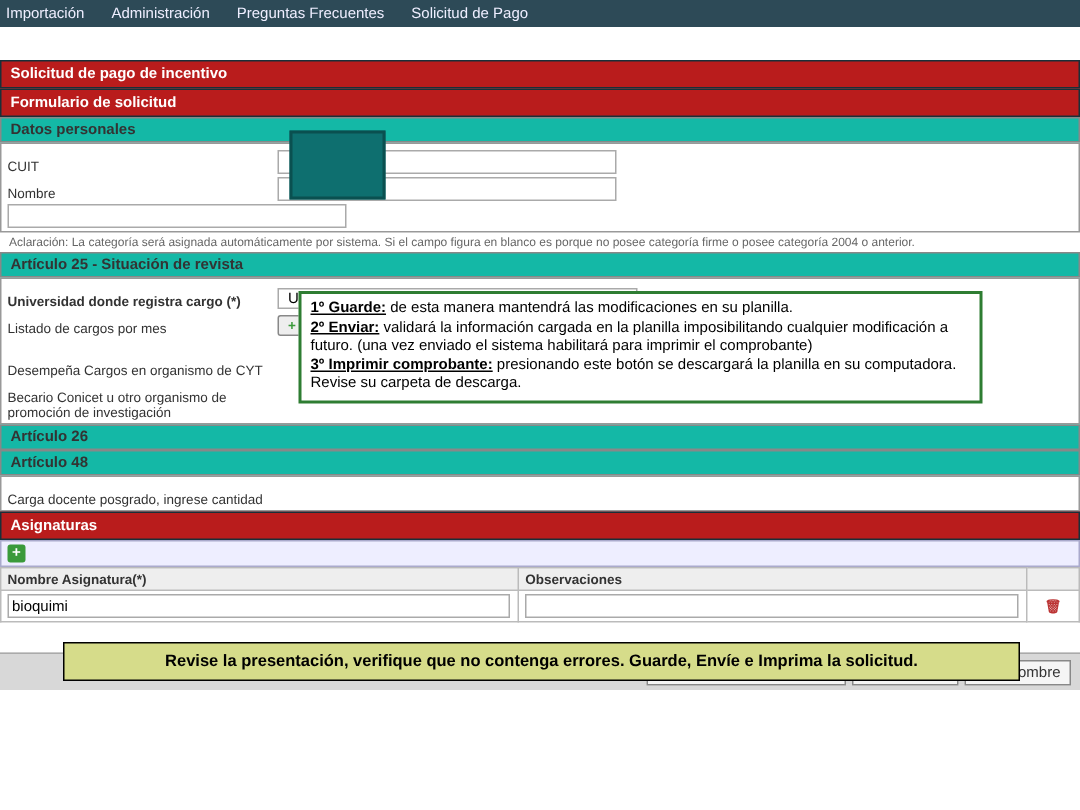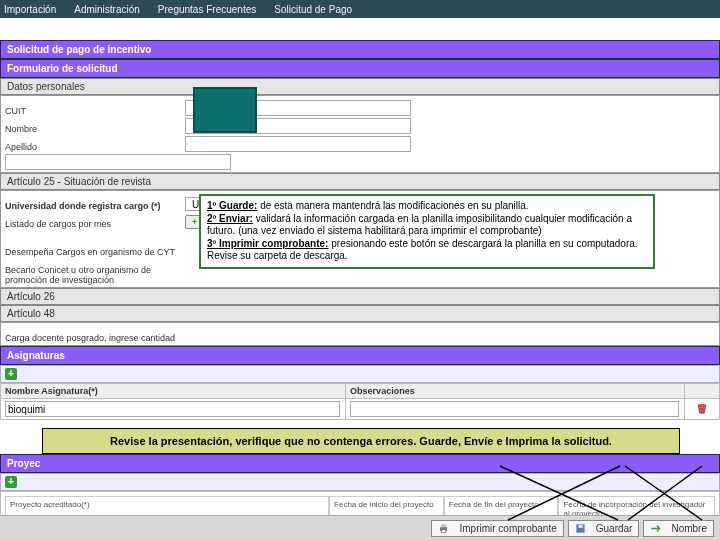--- a/index.html
+++ b/index.html
@@ -1,21 +1,21 @@
 <!DOCTYPE html>
 <html><head>
 <meta charset="utf-8">
 <style>
 html,body{margin:0;padding:0;font-family:Arial,Helvetica,sans-serif;font-size:10px;color:#333;background:#fff}
-.page{width:720px;height:540px;position:relative;background:#fff;overflow:hidden}
+.page{width:720px;height:460px;position:relative;background:#fff;overflow:hidden}
 .topnav{background:#2d4a57;color:#eef;height:18px;display:flex;align-items:center;padding:0 4px;font-size:10px}
 .topnav span{margin-right:18px;cursor:pointer}
-.bar-dark{background:#8b5cf6;color:#fff;font-weight:bold;font-size:10px;padding:3px 6px;border:1px solid #1a2f38}
+.bar-dark{background:#b91c1c;color:#fff;font-weight:bold;font-size:10px;padding:3px 6px;border:1px solid #1a2f38}
 .bar-dark.sub{font-weight:bold}
-.section-head{background:#e5e5e5;color:#333;font-weight:normal;font-size:10px;padding:2px 6px;border:1px solid #888}
+.section-head{background:#14b8a6;color:#333;font-weight:bold;font-size:10px;padding:2px 6px;border:1px solid #888}
 .box{border:1px solid #999;padding:2px 4px}
 .row{display:flex;align-items:flex-end;min-height:18px}
 .lbl{width:180px;font-size:9px;color:#333}
 .lbl.bold{font-weight:bold}
 input.txt,select.sel{font-size:10px;border:1px solid #aaa;height:14px;padding:0 2px;background:#fff}
 .note{font-size:8px;color:#666;padding:2px 6px}
 .btn-inline{display:inline-flex;align-items:center;border:1px solid #888;background:#eee;padding:1px 6px;font-size:9px;border-radius:2px;cursor:pointer}
 .plus{color:#3a9a3a;font-weight:bold;margin-right:3px}
 .teal-box{position:absolute;left:193px;top:87px;width:60px;height:42px;background:#0e6f6f;border:2px solid #0a5050}
 .green-callout{position:absolute;left:199px;top:194px;width:440px;background:#fff;border:2px solid #2e7d32;padding:4px 6px;font-size:10px;line-height:1.25;color:#000}
@@ -56,27 +56,24 @@
 <div class="box">
   <div class="row">
         <div class="lbl">CUIT</div>
         <input class="txt" style="width: 220px;" value="">
       </div>
   <div class="row">
         <div class="lbl">Nombre</div>
         <input class="txt" style="width: 220px;" value="">
       </div>
   <div class="row">
-        <div class="lbl">Apellido</div>
-        <input class="txt" style="width: 220px;" value="">
-      </div>
-  <div class="row">
         <input class="txt" style="width: 220px;" value="">
       </div>
 </div>
+<div class="note">Aclaración: La categoría será asignada automáticamente por sistema. Si el campo figura en blanco es porque no posee categoría firme o posee categoría 2004 o anterior.</div>
 
 <div class="section-head">Artículo 25 - Situación de revista</div>
 <div class="box">
   <div class="row">
     <div class="lbl bold">Universidad donde registra cargo (*)</div>
     <select class="sel" style="width:240px"><option>Universidad Nacional de Quilmes</option></select>
   </div>
   <div class="row">
     <div class="lbl">Listado de cargos por mes</div>
     <span class="btn-inline">

